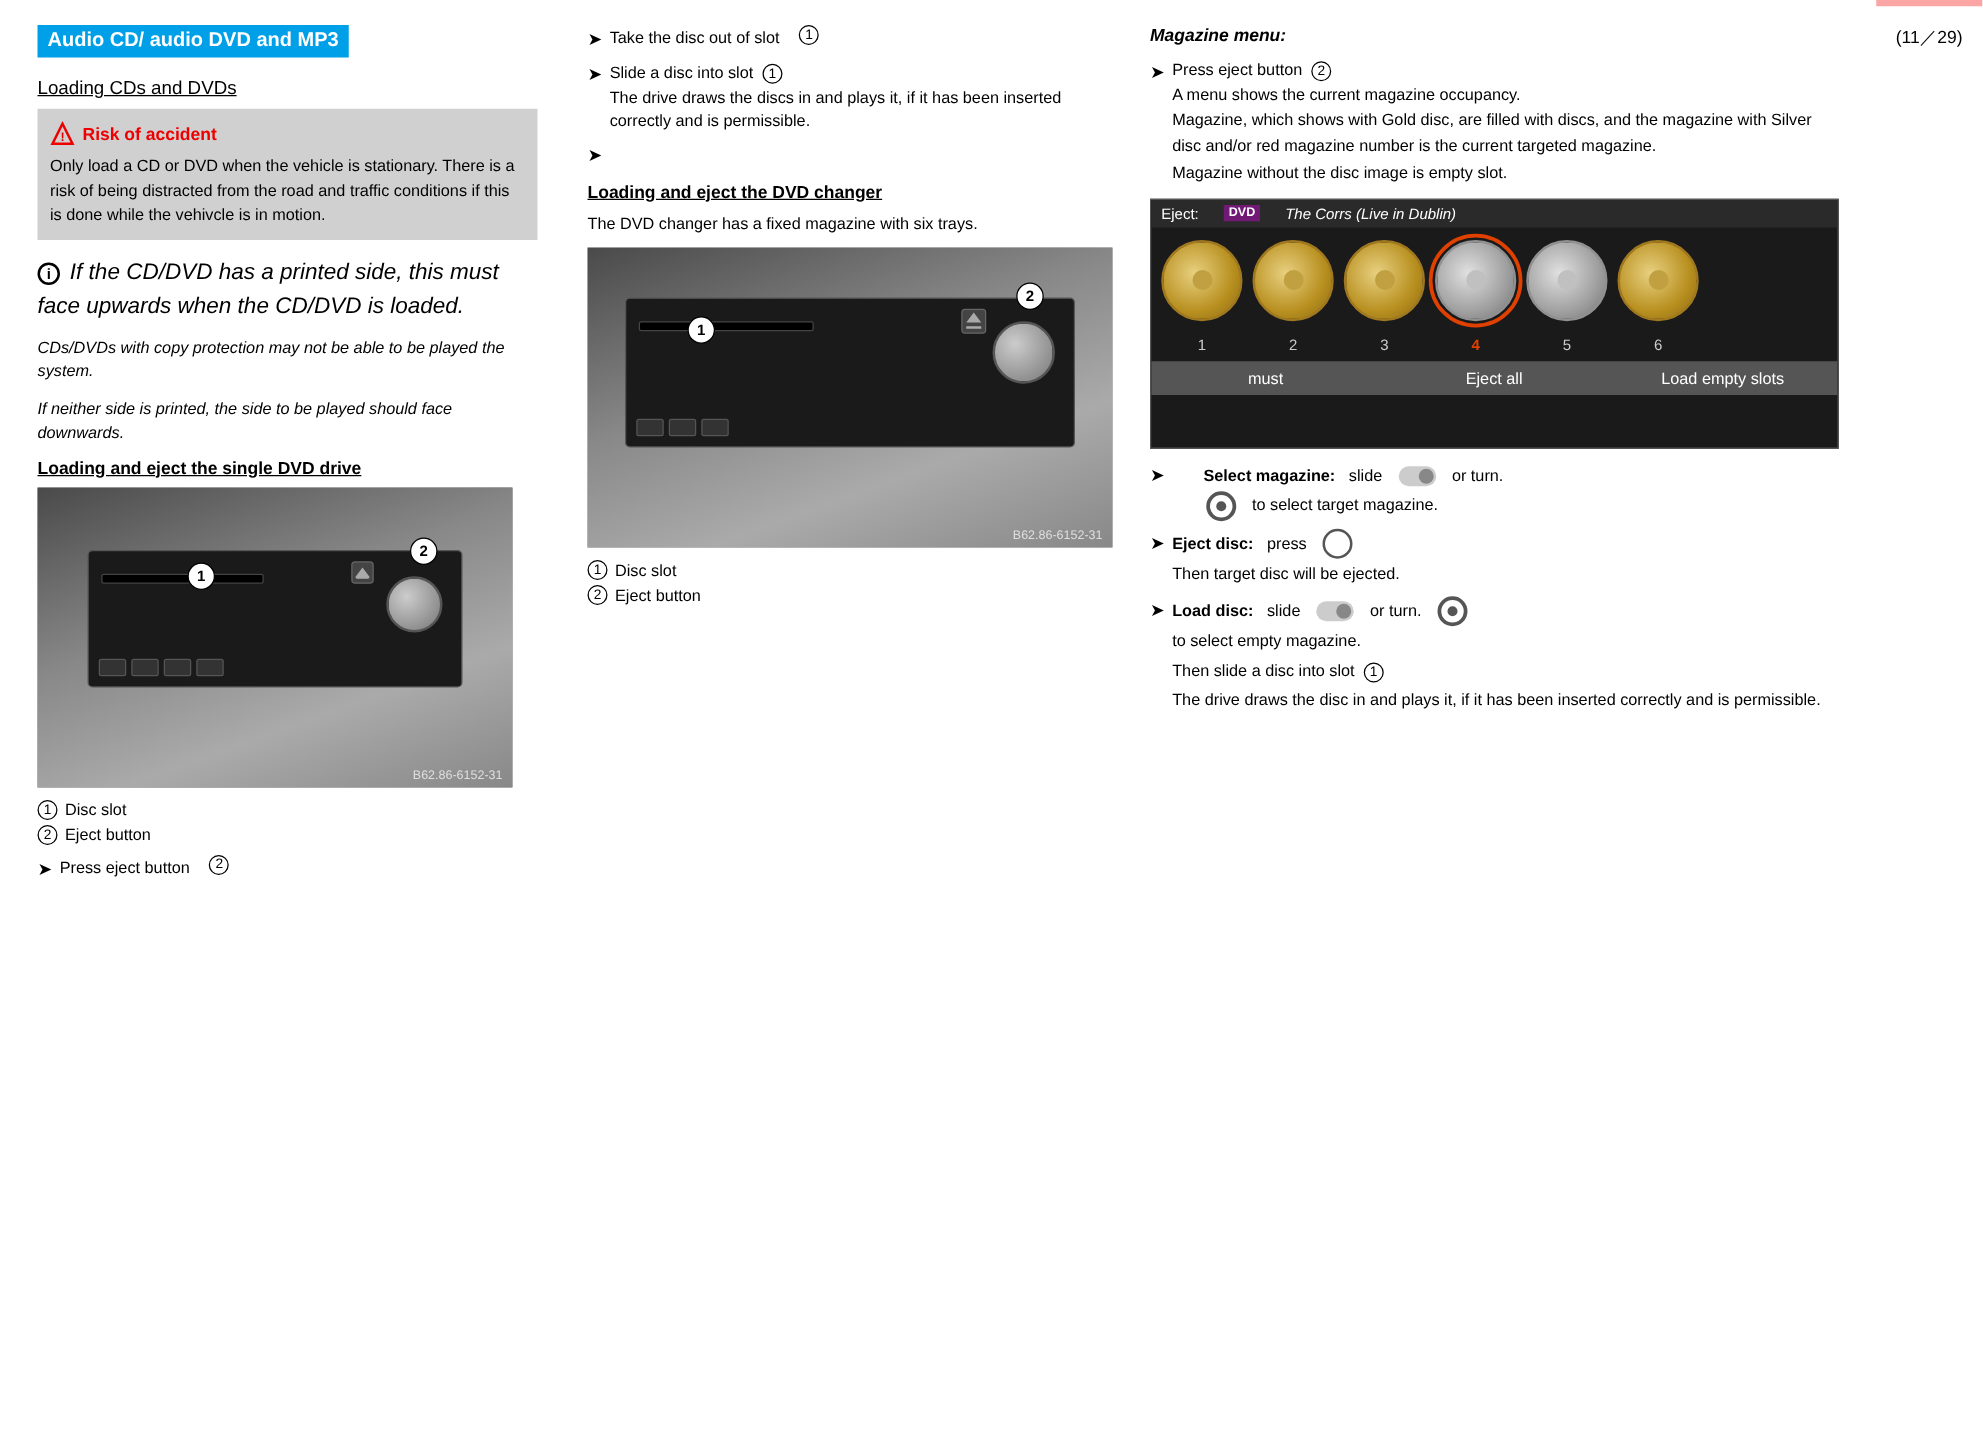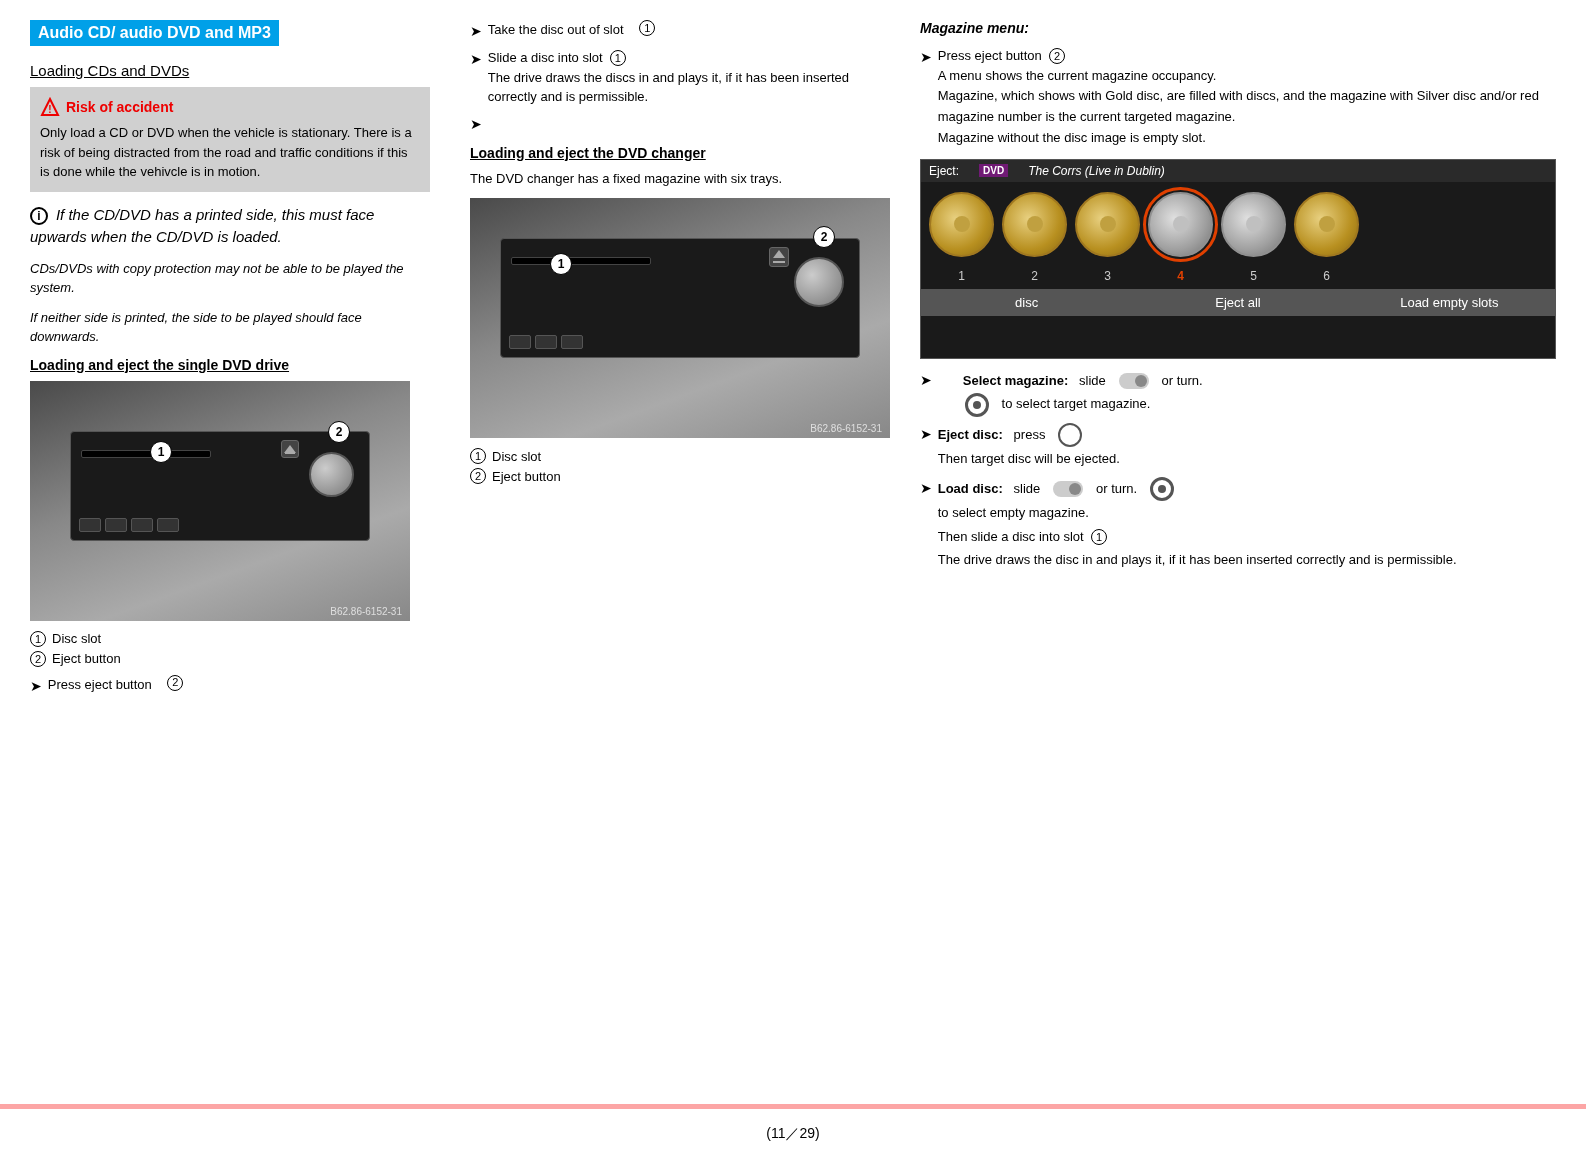--- a/index.html
+++ b/index.html
@@ -6,21 +6,21 @@
     body {
       font-family: Arial, sans-serif;
       font-size: 14px;
       background: #fff;
       color: #000;
       width: 1586px;
       min-height: 1159px;
     }
     .page-container {
       display: flex;
-      flex-direction: column;
+      flex-direction: row;
       width: 1586px;
       min-height: 1159px;
       padding: 0;
       border-radius: 14px;
     }
     .content-area {
       display: flex;
       flex: 1;
       padding: 20px 30px;
     }
@@ -89,21 +89,21 @@
       height: 18px;
       border: 2px solid #000;
       border-radius: 50%;
       font-weight: bold;
       font-size: 12px;
       margin-right: 4px;
       vertical-align: middle;
     }
     .info-italic {
       font-style: italic;
-      font-size: 15px;
+      font-size: 18px;
       line-height: 1.5;
     }
     .info-plain {
       font-size: 13px;
       line-height: 1.5;
       margin-bottom: 6px;
     }
     .subsection-heading {
       font-size: 14px;
       font-weight: bold;
@@ -532,21 +532,21 @@
         </div>
         <div class="disc-numbers-row">
           <div class="disc-number">1</div>
           <div class="disc-number">2</div>
           <div class="disc-number">3</div>
           <div class="disc-number highlighted">4</div>
           <div class="disc-number">5</div>
           <div class="disc-number">6</div>
         </div>
         <div class="mag-footer">
-          <div class="mag-footer-btn">disc</div>
+          <div class="mag-footer-btn">must</div>
           <div class="mag-footer-btn">Eject all</div>
           <div class="mag-footer-btn">Load empty slots</div>
         </div>
       </div>
 
       <div class="arrow-item">
         <span class="arrow">➤</span>
         <div style="font-size:13px;line-height:1.8;margin-left:25px;">
           <span class="bold-label">Select magazine:</span>
           &nbsp;

